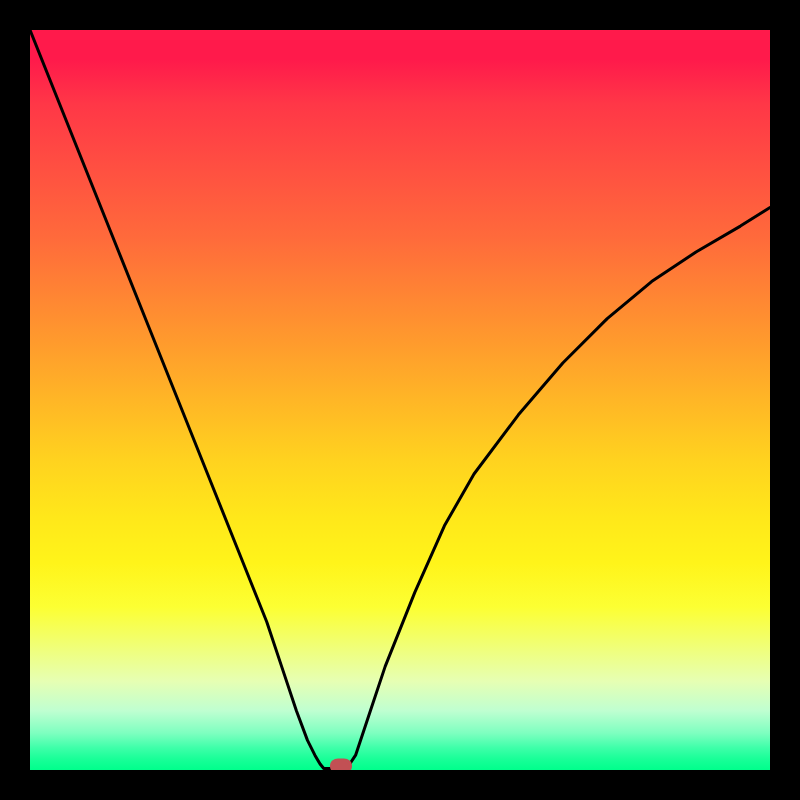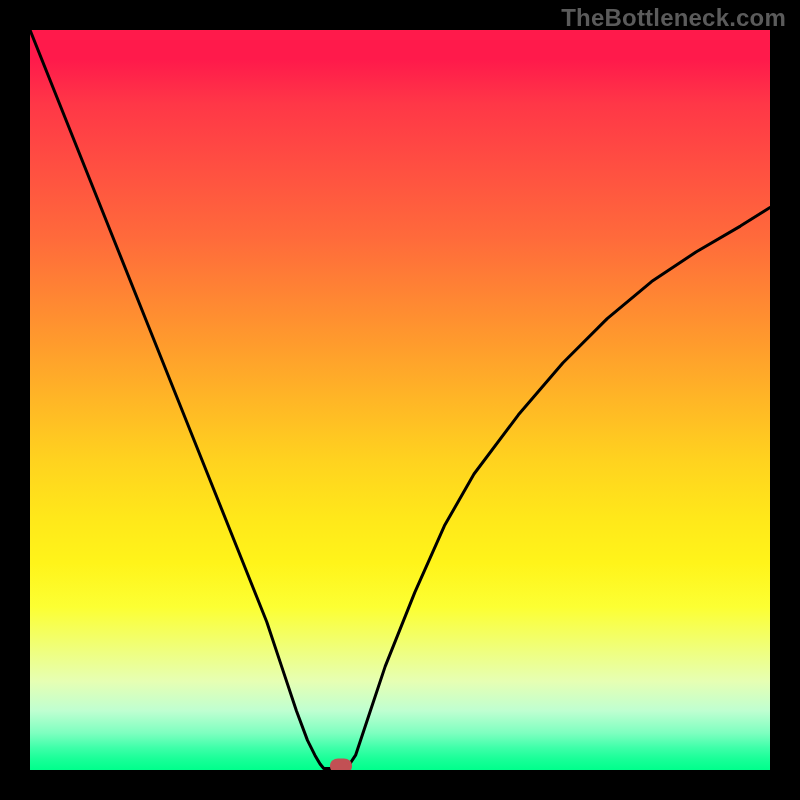--- a/index.html
+++ b/index.html
@@ -61,21 +61,20 @@
     width: 22px;
     height: 15px;
     background: #c25054;
     border-radius: 8px / 7px;
     transform: translate(-50%, -50%);
   }
 </style>
 </head>
 <body>
 <div class="frame">
-  <div class="watermark">TheBottleneck.com</div>
   <div class="plot">
     <div class="gradient"></div>
     <svg class="curve" viewBox="0 0 740 740" preserveAspectRatio="none">
       <path id="curvePath" fill="none" stroke="#000000" stroke-width="3" stroke-linecap="round" stroke-linejoin="round" d="M0.00 0.00 L29.60 74.00 L59.20 148.00 L88.80 222.00 L118.40 296.00 L148.00 370.00 L177.60 444.00 L207.20 518.00 L236.80 592.00 L251.60 636.40 L266.40 680.80 L277.50 710.40 L284.90 725.20 L290.08 734.08 L293.78 738.52 L293.78 738.52 L316.72 738.52 L316.72 738.52 L325.60 725.20 L340.40 680.80 L355.20 636.40 L384.80 562.40 L414.40 495.80 L444.00 444.00 L488.40 384.80 L532.80 333.00 L577.20 288.60 L621.60 251.60 L666.00 222.00 L710.40 196.10 L740.00 177.60"></path>
     </svg>
     <div id="marker" class="marker" style="left: 310.8px; top: 735.56px; background: rgb(194, 80, 84);"></div>
   </div>
 </div>
 
 </body></html>

